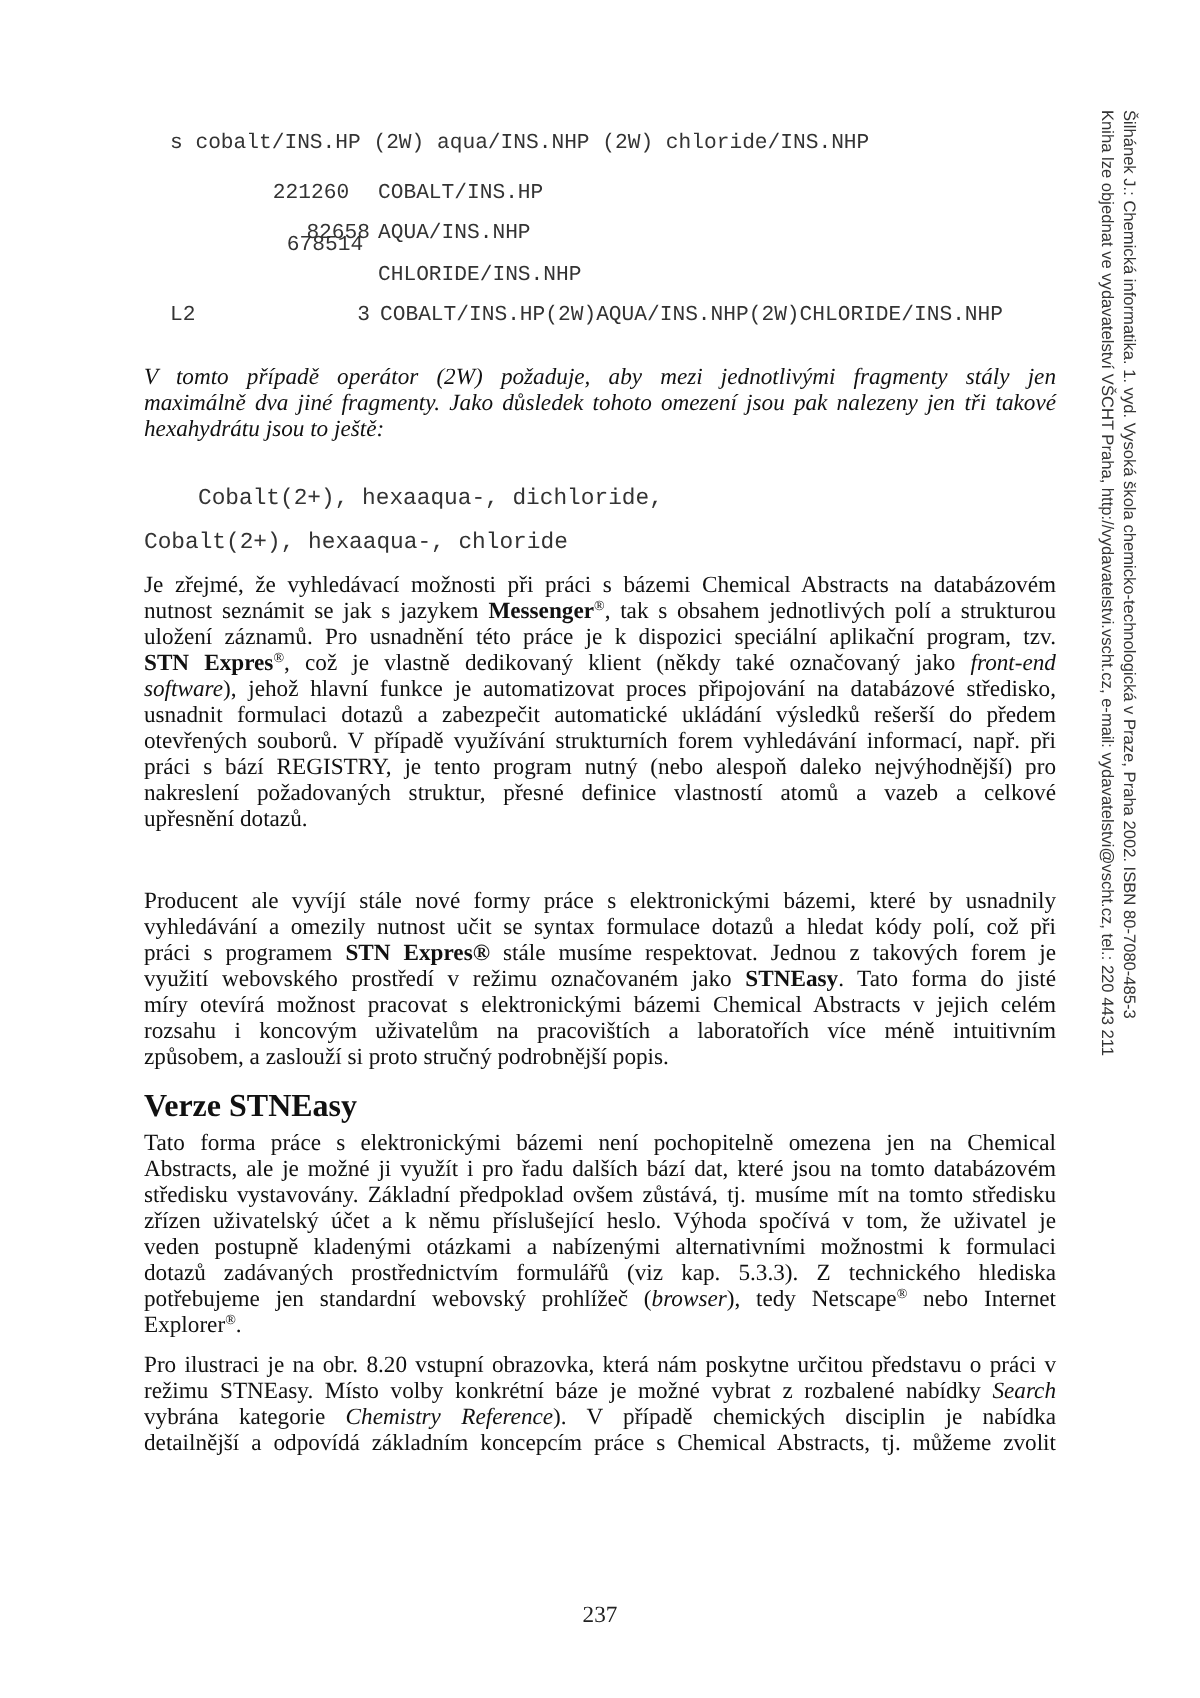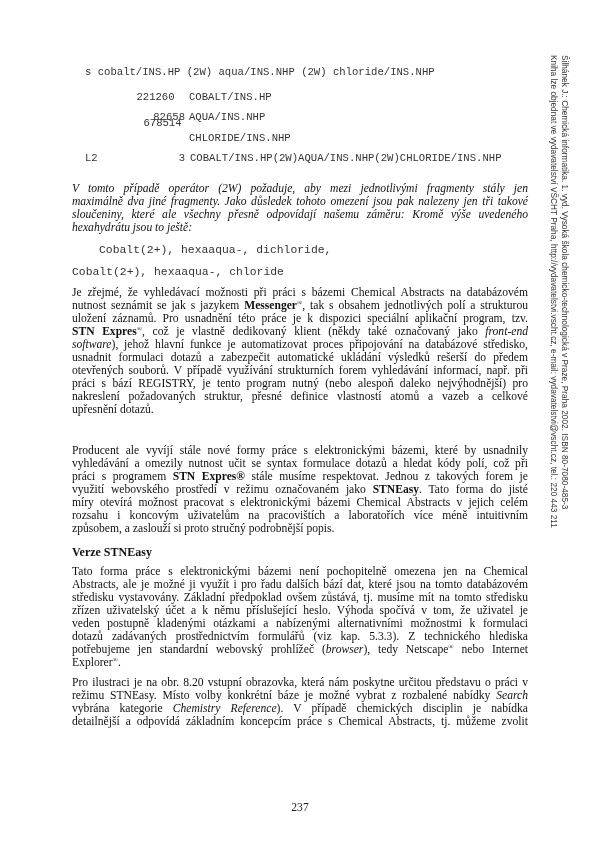--- a/index.html
+++ b/index.html
@@ -8,21 +8,21 @@
   .mono { font-family: "Liberation Mono", "DejaVu Sans Mono", monospace; font-size: 10.6px; color: #333; white-space: pre; position: absolute; }
   .code-block .line { position: absolute; left: 0; }
   .code-block { position: absolute; left: 85px; top: 66px; width: 460px; height: 100px; }
   .serif { font-family: "Liberation Serif", "DejaVu Serif", serif; font-size: 11.6px; line-height: 13.05px; color: #111; }
   .para { position: absolute; left: 72px; width: 456px; text-align: justify; margin: 0; }
   .para .ln { display: block; text-align: justify; text-align-last: justify; white-space: nowrap; height: 13.05px; }
   .para .ln.last { text-align-last: left; }
   b { font-weight: bold; }
   i { font-style: italic; }
   sup { font-size: 7px; line-height: 0; vertical-align: 4px; }
-  .heading { position: absolute; left: 72px; top: 545px; font-family: "Liberation Serif", "DejaVu Serif", serif; font-weight: bold; font-size: 12px; color: #111; margin: 0; }
+  .heading { position: absolute; left: 72px; top: 545px; font-family: "Liberation Serif", "DejaVu Serif", serif; font-weight: bold; font-size: 16px; color: #111; margin: 0; }
   .formula { position: absolute; left: 72px; font-family: "Liberation Mono", "DejaVu Sans Mono", monospace; font-size: 11.4px; color: #333; white-space: pre; }
   .page-number { position: absolute; left: 0; width: 600px; top: 801px; text-align: center; font-family: "Liberation Serif", "DejaVu Serif", serif; font-size: 11.6px; color: #222; }
   .side-note { position: absolute; left: 570px; top: 55px; width: 490px; height: 24px; transform-origin: 0 0; transform: rotate(90deg); font-family: "Liberation Sans", "DejaVu Sans", sans-serif; font-size: 8.3px; line-height: 10.5px; color: #333; white-space: nowrap; }
   .side-note div { display: block; }
 </style>
 </head>
 <body>
 
 <div class="page">
 
@@ -42,21 +42,20 @@
     <span class="mono line" style="top:66px; left:104px;">CHLORIDE/INS.NHP</span>
 
     <span class="mono line" style="top:86px; left:0;">L2</span>
     <span class="mono line" style="top:86px; left:55px; width:45px; text-align:right;">3</span>
     <span class="mono line" style="top:86px; left:105px;">COBALT/INS.HP(2W)AQUA/INS.NHP(2W)CHLORIDE/INS.NHP</span>
   </div>
 
   <div class="para serif" style="top:182px;font-style:italic;">
     <span class="ln">V tomto případě operátor (2W) požaduje, aby mezi jednotlivými fragmenty stály jen</span>
     <span class="ln">maximálně dva jiné fragmenty. Jako důsledek tohoto omezení jsou pak nalezeny jen tři takové</span>
-    <span class="ln">sloučeniny, které ale všechny přesně odpovídají našemu záměru: Kromě výše uvedeného</span>
     <span class="ln last">hexahydrátu jsou to ještě:</span>
   </div>
 
   <span class="formula" style="top:244px;margin-left:27px;">Cobalt(2+), hexaaqua-, dichloride,</span>
   <span class="formula" style="top:266px;">Cobalt(2+), hexaaqua-, chloride</span>
 
   <div class="para serif" style="top:286px;">
     <span class="ln">Je zřejmé, že vyhledávací možnosti při práci s bázemi Chemical Abstracts na databázovém</span>
     <span class="ln"><span>nutnost seznámit se jak s jazykem </span><b>Messenger</b><sup>®</sup><span>, tak s obsahem jednotlivých polí a strukturou</span></span>
     <span class="ln">uložení záznamů. Pro usnadnění této práce je k dispozici speciální aplikační program, tzv.</span>

